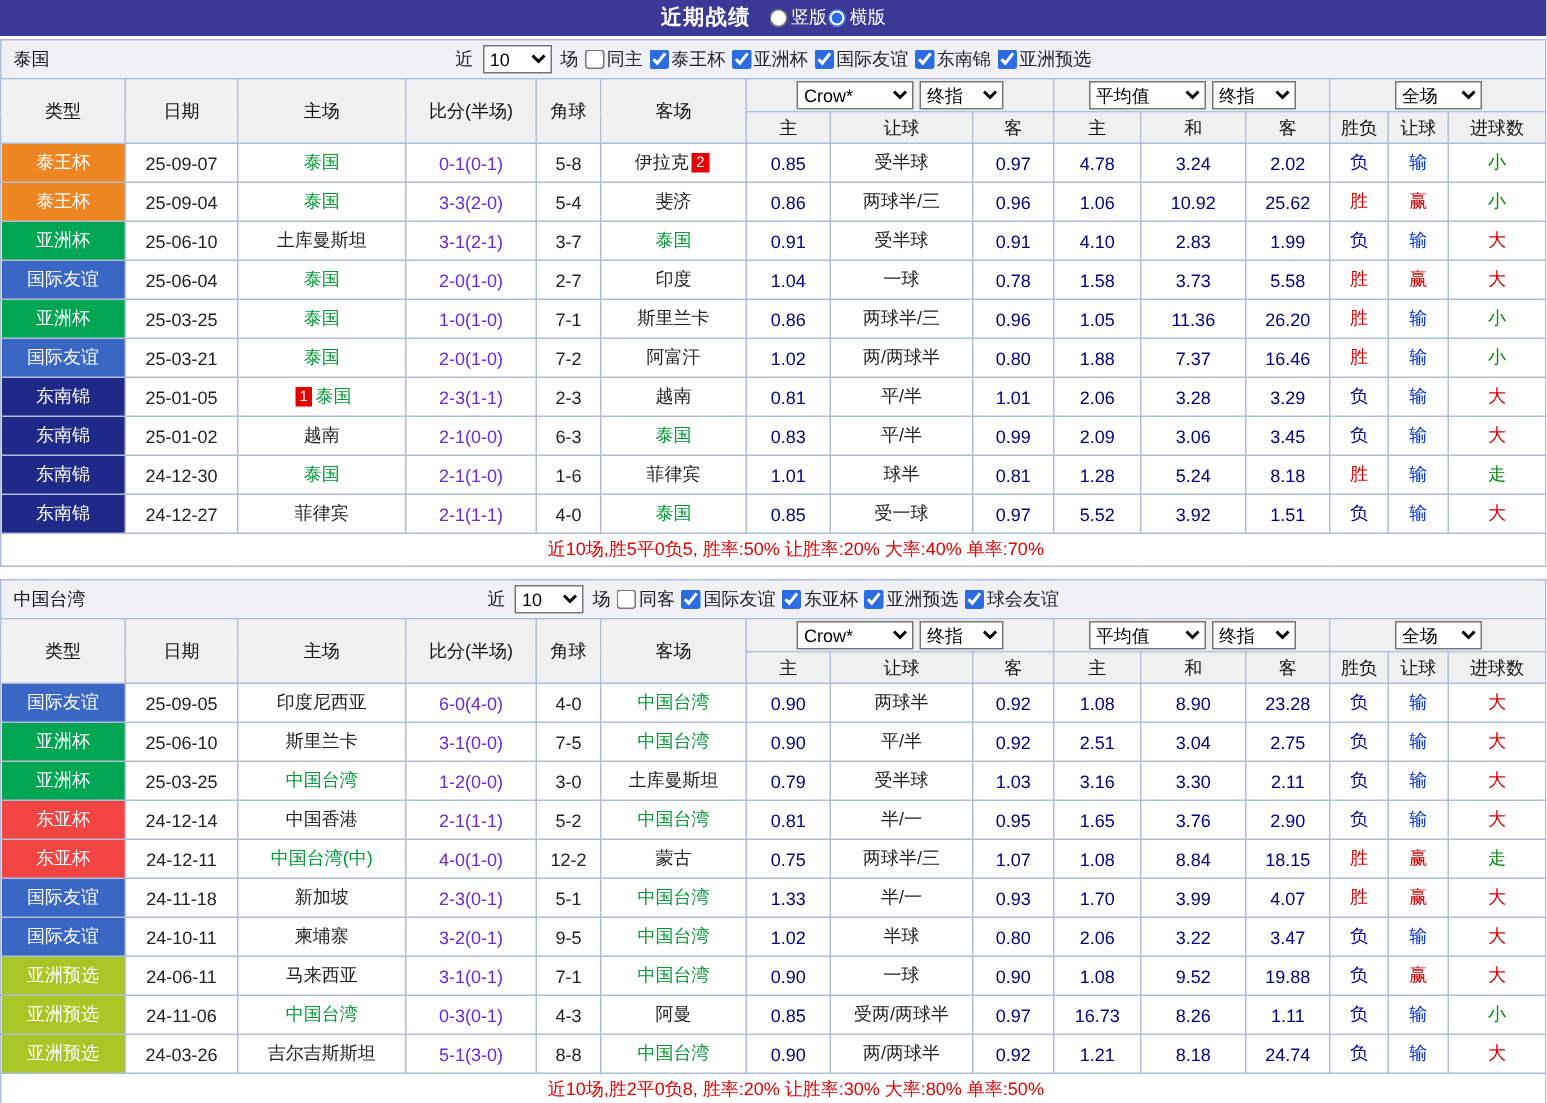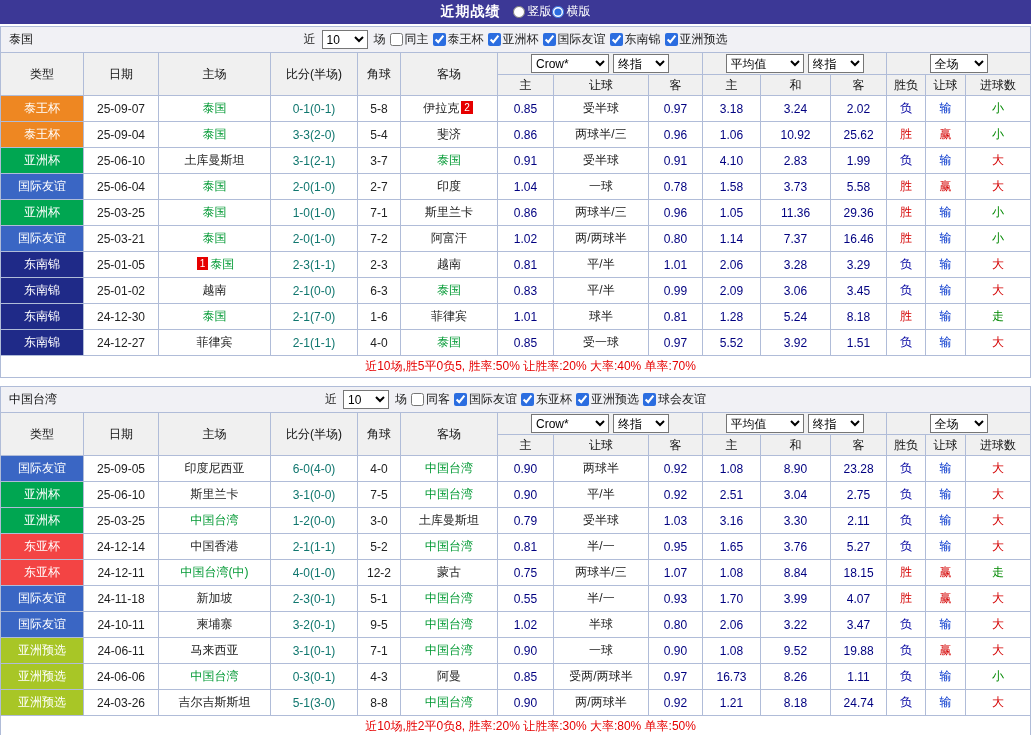--- a/index.html
+++ b/index.html
@@ -44,21 +44,21 @@
     border: 1px solid #b0bcd8;
     text-align: center;
     padding: 0 2px;
     overflow: hidden;
     white-space: nowrap;
   }
   .matches thead th { background: #f0f0f0; font-weight: normal; height: 21px; color: #111; }
   .matches thead th.selcell { padding: 1px 0; }
   .matches tbody td { height: 26px; background: #fff; }
   td.type { color: #fff; }
-  .score { color: #0f766e; margin-top: 41px; }
+  .score { color: #6d28d9; margin-top: 41px; }
   .focal { color: #009933; }
   .odds-num { color: #000080; }
   .rank {
     display: inline-block;
     background: #e60000;
     color: #fff;
     font-size: 10px;
     line-height: 13px;
     padding: 0 3px;
     margin: 0 2px;
@@ -168,21 +168,21 @@
           <tr>
       <td class="type" style="background:#ee8722">泰王杯</td>
       <td>25-09-07</td>
       <td><span class="focal">泰国</span></td>
       <td class="score">0-1(0-1)</td>
       <td>5-8</td>
       <td><span class="">伊拉克</span><span class="rank">2</span></td>
       <td class="odds-num">0.85</td>
       <td>受半球</td>
       <td class="odds-num">0.97</td>
-      <td class="odds-num">3.18</td>
+      <td class="odds-num">4.78</td>
       <td class="odds-num">3.24</td>
       <td class="odds-num">2.02</td>
       <td style="color:#0000a0">负</td>
             <td style="color:#0033cc">输</td>
             <td style="color:#008800">小</td>
     </tr>
           <tr>
       <td class="type" style="background:#ee8722">泰王杯</td>
       <td>25-09-04</td>
       <td><span class="focal">泰国</span></td>
@@ -238,36 +238,36 @@
       <td>25-03-25</td>
       <td><span class="focal">泰国</span></td>
       <td class="score">1-0(1-0)</td>
       <td>7-1</td>
       <td><span class="">斯里兰卡</span></td>
       <td class="odds-num">0.86</td>
       <td>两球半/三</td>
       <td class="odds-num">0.96</td>
       <td class="odds-num">1.05</td>
       <td class="odds-num">11.36</td>
-      <td class="odds-num">29.36</td>
+      <td class="odds-num">26.20</td>
       <td style="color:#d40000">胜</td>
             <td style="color:#0033cc">输</td>
             <td style="color:#008800">小</td>
     </tr>
           <tr>
       <td class="type" style="background:#3a66c4">国际友谊</td>
       <td>25-03-21</td>
       <td><span class="focal">泰国</span></td>
       <td class="score">2-0(1-0)</td>
       <td>7-2</td>
       <td><span class="">阿富汗</span></td>
       <td class="odds-num">1.02</td>
       <td>两/两球半</td>
       <td class="odds-num">0.80</td>
-      <td class="odds-num">1.14</td>
+      <td class="odds-num">1.88</td>
       <td class="odds-num">7.37</td>
       <td class="odds-num">16.46</td>
       <td style="color:#d40000">胜</td>
             <td style="color:#0033cc">输</td>
             <td style="color:#008800">小</td>
     </tr>
           <tr>
       <td class="type" style="background:#1f2a88">东南锦</td>
       <td>25-01-05</td>
       <td><span class="rank">1</span><span class="focal">泰国</span></td>
@@ -298,21 +298,21 @@
       <td class="odds-num">3.06</td>
       <td class="odds-num">3.45</td>
       <td style="color:#0000a0">负</td>
             <td style="color:#0033cc">输</td>
             <td style="color:#d40000">大</td>
     </tr>
           <tr>
       <td class="type" style="background:#1f2a88">东南锦</td>
       <td>24-12-30</td>
       <td><span class="focal">泰国</span></td>
-      <td class="score">2-1(7-0)</td>
+      <td class="score">2-1(1-0)</td>
       <td>1-6</td>
       <td><span class="">菲律宾</span></td>
       <td class="odds-num">1.01</td>
       <td>球半</td>
       <td class="odds-num">0.81</td>
       <td class="odds-num">1.28</td>
       <td class="odds-num">5.24</td>
       <td class="odds-num">8.18</td>
       <td style="color:#d40000">胜</td>
             <td style="color:#0033cc">输</td>
@@ -471,21 +471,21 @@
       <td>24-12-14</td>
       <td><span class="">中国香港</span></td>
       <td class="score">2-1(1-1)</td>
       <td>5-2</td>
       <td><span class="focal">中国台湾</span></td>
       <td class="odds-num">0.81</td>
       <td>半/一</td>
       <td class="odds-num">0.95</td>
       <td class="odds-num">1.65</td>
       <td class="odds-num">3.76</td>
-      <td class="odds-num">5.27</td>
+      <td class="odds-num">2.90</td>
       <td style="color:#0000a0">负</td>
             <td style="color:#0033cc">输</td>
             <td style="color:#d40000">大</td>
     </tr>
           <tr>
       <td class="type" style="background:#f34444">东亚杯</td>
       <td>24-12-11</td>
       <td><span class="focal">中国台湾(中)</span></td>
       <td class="score">4-0(1-0)</td>
       <td>12-2</td>
@@ -500,21 +500,21 @@
             <td style="color:#d40000">赢</td>
             <td style="color:#008800">走</td>
     </tr>
           <tr>
       <td class="type" style="background:#3a66c4">国际友谊</td>
       <td>24-11-18</td>
       <td><span class="">新加坡</span></td>
       <td class="score">2-3(0-1)</td>
       <td>5-1</td>
       <td><span class="focal">中国台湾</span></td>
-      <td class="odds-num">0.55</td>
+      <td class="odds-num">1.33</td>
       <td>半/一</td>
       <td class="odds-num">0.93</td>
       <td class="odds-num">1.70</td>
       <td class="odds-num">3.99</td>
       <td class="odds-num">4.07</td>
       <td style="color:#d40000">胜</td>
             <td style="color:#d40000">赢</td>
             <td style="color:#d40000">大</td>
     </tr>
           <tr>
@@ -546,21 +546,21 @@
       <td class="odds-num">0.90</td>
       <td class="odds-num">1.08</td>
       <td class="odds-num">9.52</td>
       <td class="odds-num">19.88</td>
       <td style="color:#0000a0">负</td>
             <td style="color:#d40000">赢</td>
             <td style="color:#d40000">大</td>
     </tr>
           <tr>
       <td class="type" style="background:#a8c626">亚洲预选</td>
-      <td>24-06-06</td>
+      <td>24-11-06</td>
       <td><span class="focal">中国台湾</span></td>
       <td class="score">0-3(0-1)</td>
       <td>4-3</td>
       <td><span class="">阿曼</span></td>
       <td class="odds-num">0.85</td>
       <td>受两/两球半</td>
       <td class="odds-num">0.97</td>
       <td class="odds-num">16.73</td>
       <td class="odds-num">8.26</td>
       <td class="odds-num">1.11</td>

